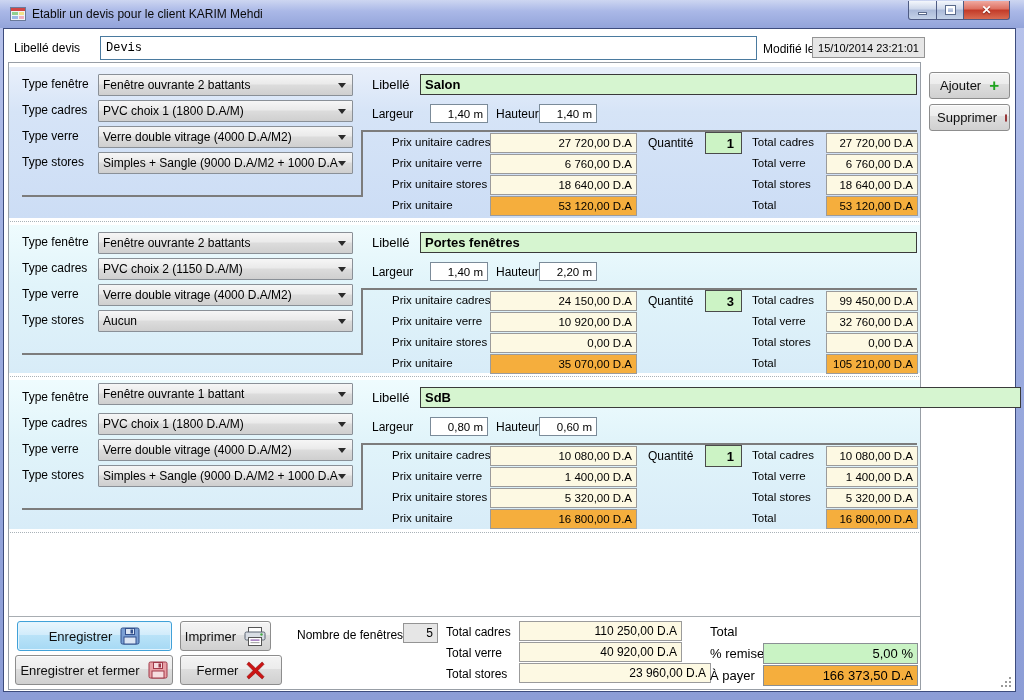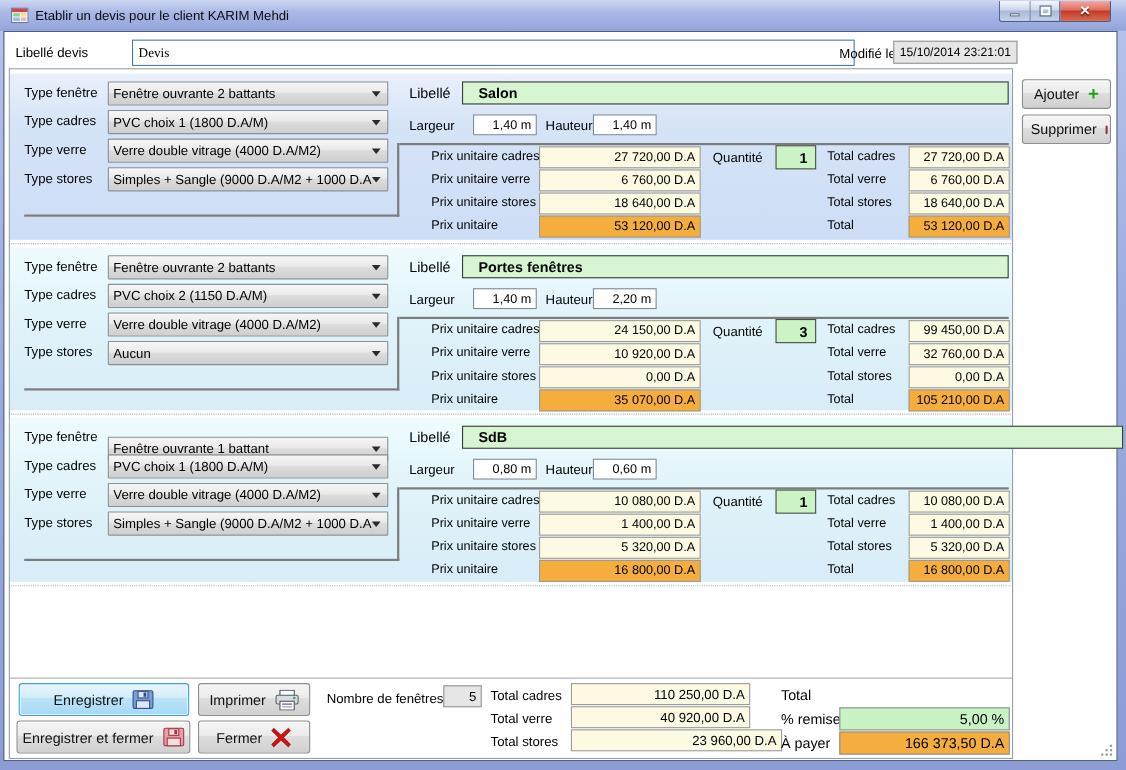--- a/index.html
+++ b/index.html
@@ -30,30 +30,30 @@
 
   .lbl { position:absolute; font-size:12px; white-space:nowrap; }
   .lbl.sm { font-size:11.5px; }
   .lbl.big { font-size:13px; }
 
   .field { position:absolute; border:1px solid #8f9499; background:#fff; display:flex;
     align-items:center; justify-content:flex-end; padding:0 4px; font-size:11.5px; white-space:nowrap; overflow:hidden; }
   .field.cream { background:#fdf9e3; border-color:#9b9b9b; }
   .field.orange { background:#f5ae3d; border-color:#9b9b9b; }
   .field.wh { border-color:#7b8b99; }
-  .field.green-big { background:#d6f5d0; border-color:#3a3a3a; justify-content:flex-start; font-weight:bold; font-size:13px; padding-left:14px; }
+  .field.green-big { background:#d6f5d0; border-color:#3a3a3a; justify-content:flex-start; font-weight:bold; font-size:13px; padding-left:4px; }
   .field.qty { background:#ccf3c5; border-color:#4a4a4a; font-weight:bold; font-size:13px; padding-right:7px; }
   .field.gray { background:#e6e6e6; border-color:#949494; }
   .field.big { font-size:13px; }
   .field.peach { background:#fbe3c2; border-color:#8a8f94; }
   .field.mint { background:#c9f3c4; border-color:#8a8f94; }
   .field.orange2 { background:#f5ae3d; border-color:#8a8f94; }
 
-  .input { position:absolute; border:1px solid #4a7a9f; background:#fff; font-family:Liberation Serif, serif;
-    font-size:12px; padding:0 5px;margin-left:20px; }
+  .input { position:absolute; border:1px solid #4a7a9f; background:#fff; font-family:Liberation Mono, monospace;
+    font-size:12px; padding:0 5px; }
 
   .panel { position:absolute; left:8px; top:62px; width:913px; height:628px; border:1px solid #989ea6; background:#fff; }
 
   .sec { position:absolute; left:0; width:911px; }
   .sec.selected { background:linear-gradient(180deg,#e9f0fb 0%,#d6e4f7 30%,#ccddf5 100%); }
   .sec.normal { background:linear-gradient(180deg,#effcfe 0%,#e1f4fa 40%,#d8ecf8 100%); }
   .dot-sep { position:absolute; left:1px; width:909px; height:1px; border-top:1px dotted #a9b2b8; }
 
   .combo { position:absolute; height:22px; width:255px; border:1px solid #8a9097; border-radius:1px;
     background:linear-gradient(180deg,#f6f6f6 0%,#eaeaea 45%,#dcdcdc 50%,#cfcfcf 100%);
@@ -235,21 +235,21 @@
       <div class="field cream" style="left:817px;top:87px;width:92px;height:20px">32 760,00 D.A</div>
       <span class="lbl sm" style="left:743px;top:111px">Total stores</span>
       <div class="field cream" style="left:817px;top:108px;width:92px;height:20px">0,00 D.A</div>
       <span class="lbl sm" style="left:743px;top:132px">Total</span>
       <div class="field orange" style="left:817px;top:129px;width:92px;height:20px">105 210,00 D.A</div>
     </div>
     <div class="dot-sep" style="top:313px"></div>
 
     <div class="sec normal" style="top:317px;height:149px">
       <span class="lbl" style="left:13px;top:10px">Type fenêtre</span>
-      <div class="combo" style="left:89px;top:17px">
+      <div class="combo" style="left:89px;top:3px">
         <span class="combo-text">Fenêtre ouvrante 1 battant</span>
           <span class="combo-arrow"></span>
       </div>
       <span class="lbl" style="left:13px;top:36px">Type cadres</span>
       <div class="combo" style="left:89px;top:33px">
         <span class="combo-text">PVC choix 1 (1800 D.A/M)</span>
           <span class="combo-arrow"></span>
       </div>
       <span class="lbl" style="left:13px;top:62px">Type verre</span>
       <div class="combo" style="left:89px;top:59px">
@@ -300,21 +300,21 @@
 
     <div class="btn default" style="left:8px;top:558px;width:155px;height:30px">
       <span>Enregistrer</span>
       <svg width="20" height="18" viewBox="0 0 20 18">
         <rect x="1" y="1" width="18" height="16" rx="1.5" fill="#7a9fd4" stroke="#33508c"></rect>
         <rect x="5.5" y="1.5" width="9" height="6" fill="#dce6f5" stroke="#33508c"></rect>
         <rect x="10.5" y="2.5" width="2.5" height="4" fill="#33508c"></rect>
         <rect x="4" y="10" width="12" height="7" fill="#dce6f5" stroke="#33508c"></rect>
       </svg>
     </div>
-    <div class="btn" style="left:171px;top:558px;width:102px;height:30px">
+    <div class="btn" style="left:171px;top:558px;width:91px;height:30px">
       <span>Imprimer</span>
       <svg width="22" height="19" viewBox="0 0 22 19">
         <rect x="4.5" y="0.5" width="13" height="5" fill="#ffffff" stroke="#555555"></rect>
         <rect x="1" y="5" width="20" height="8" rx="1.5" fill="#d8dde4" stroke="#5a6472"></rect>
         <circle cx="17.5" cy="7.5" r="1.2" fill="#44aa44"></circle>
         <rect x="4.5" y="10.5" width="13" height="8" fill="#ffffff" stroke="#555555"></rect>
         <rect x="6.5" y="12.5" width="9" height="1.2" fill="#8855aa"></rect>
         <rect x="6.5" y="15" width="9" height="1.2" fill="#aaaaaa"></rect>
       </svg>
     </div>

